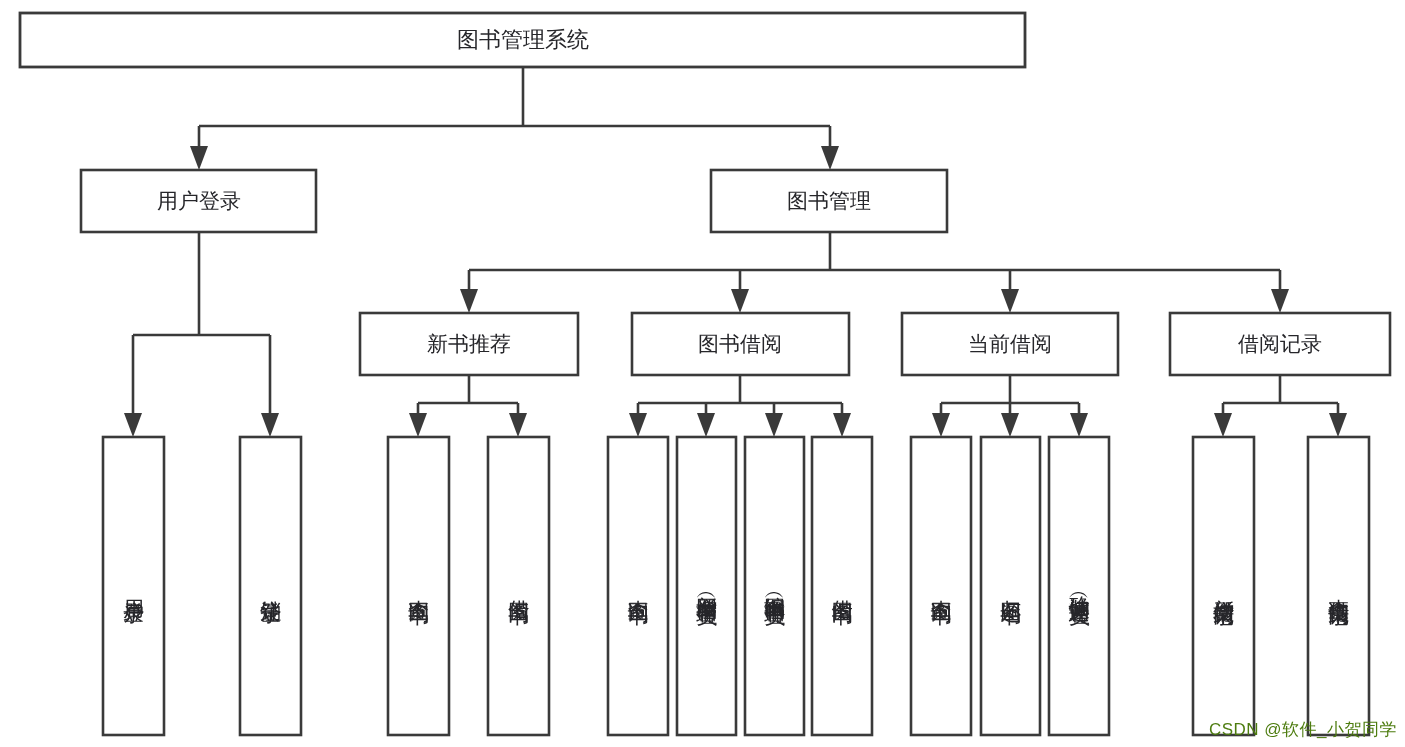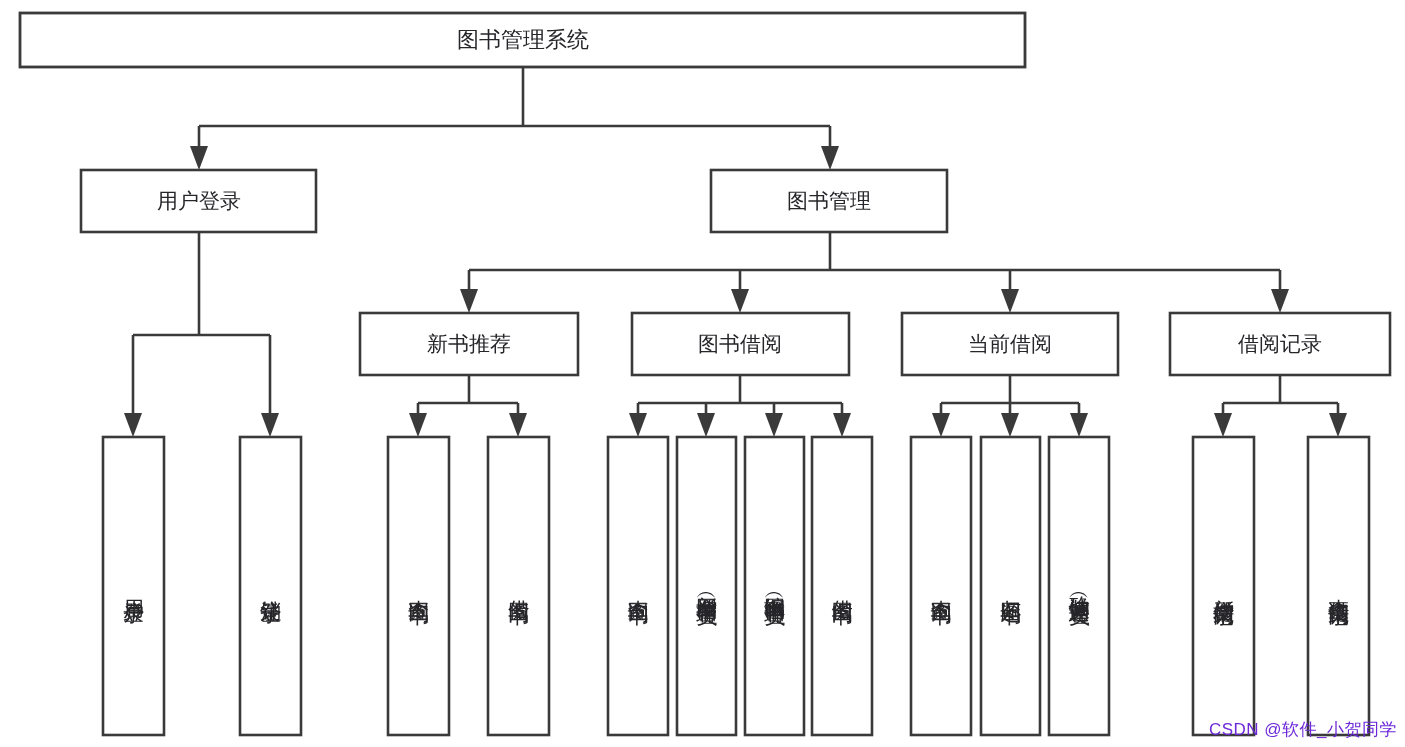--- a/index.html
+++ b/index.html
@@ -72,21 +72,21 @@
     color: #26262a;
     white-space: nowrap;
     text-align: center;
   }
   .watermark {
     position: absolute;
     right: 8px;
     bottom: 6px;
     font-family: "Liberation Sans", "DejaVu Sans", sans-serif;
     font-size: 17px;
-    color: #6d28d9;
+    color: #4d7c0f;
     letter-spacing: 0.5px;
     user-select: none;
     white-space: nowrap;
   }
 </style>
 </head>
 <body>
 
 <div id="diagram-root">
 

